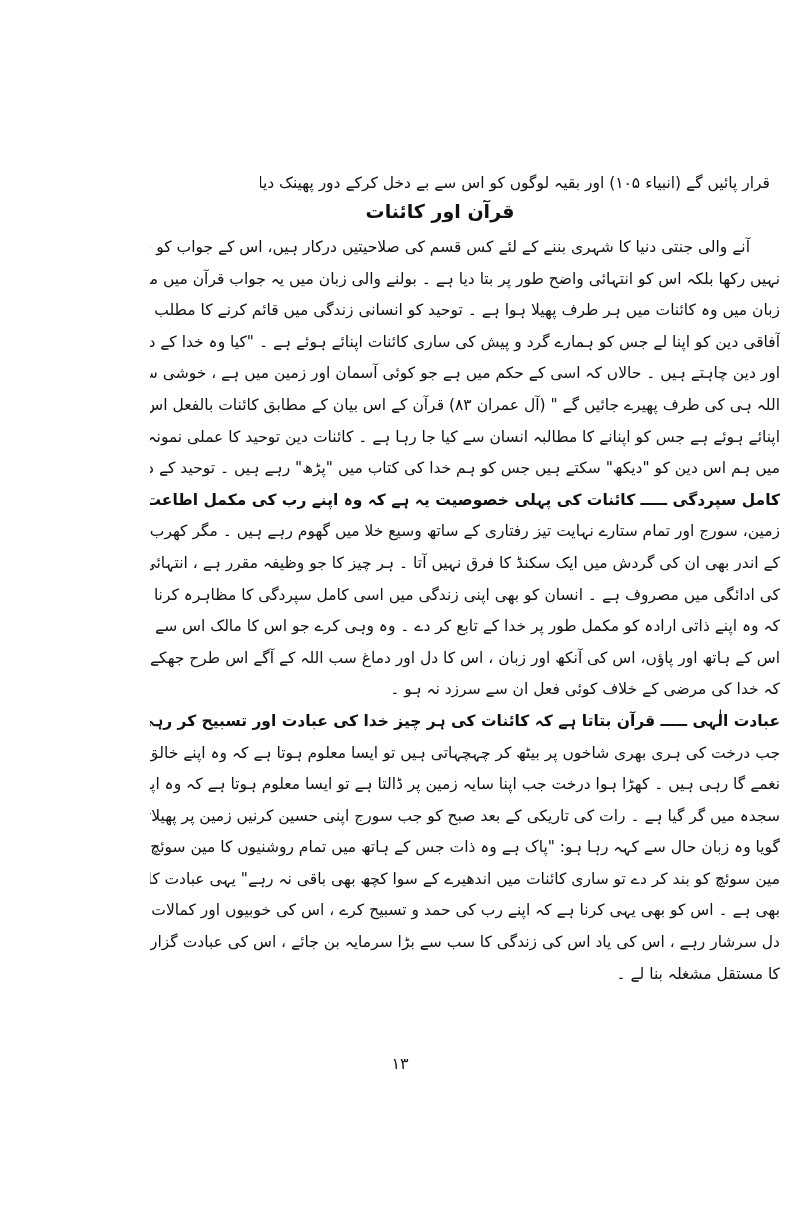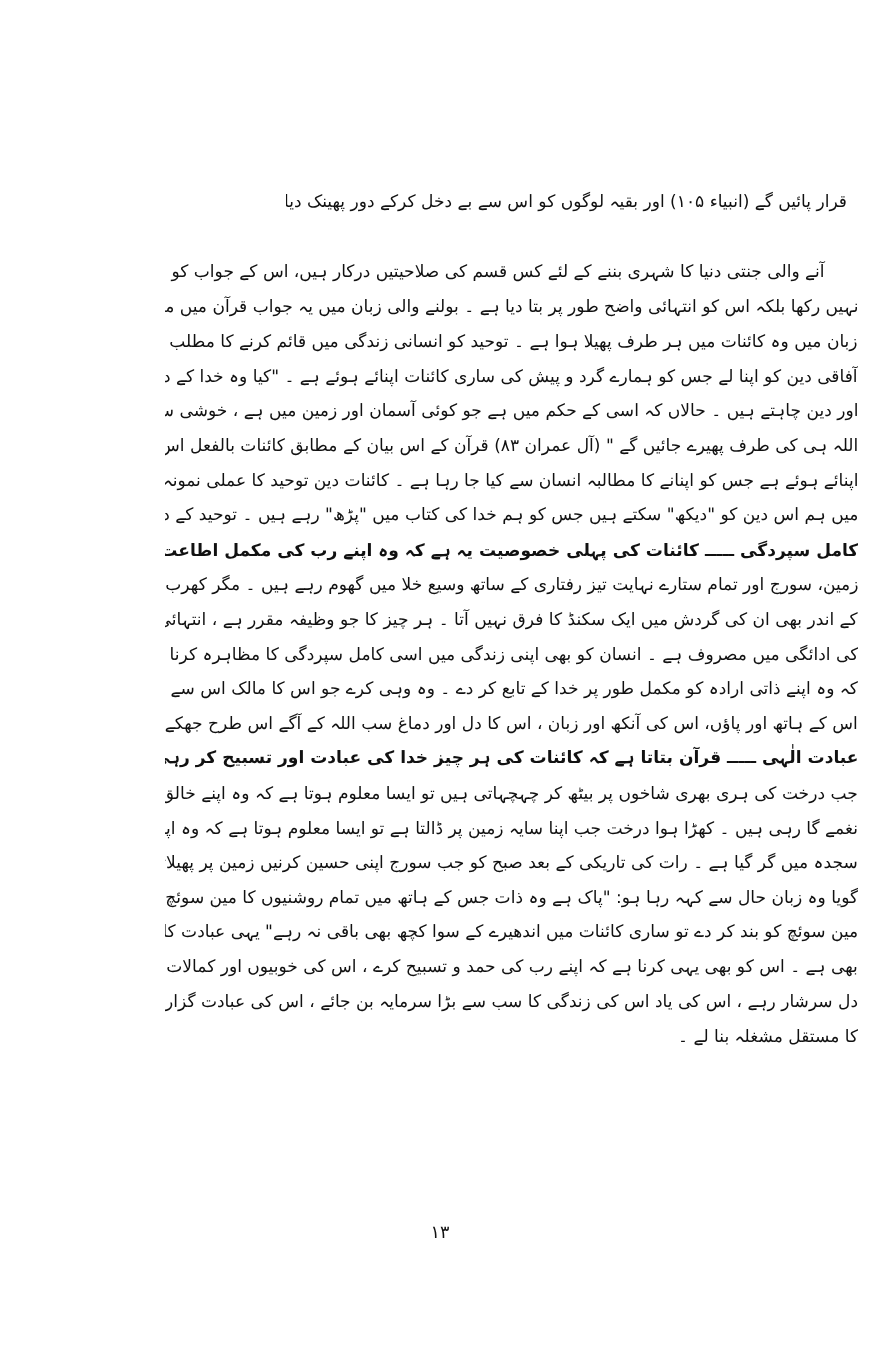--- a/index.html
+++ b/index.html
@@ -7,45 +7,47 @@
          font-family: "DejaVu Sans", sans-serif; color: #111; }
   .page { position: absolute; left: 0; top: 0; width: 797px; height: 1228px; background: #fff; }
   .textblock { position: absolute; left: 150px; width: 630px; direction: rtl; text-align: justify; }
   .line { direction: rtl; font-size: 15.5px; line-height: 31.6px; height: 31.6px;
           white-space: nowrap; overflow: hidden; text-align: justify; text-align-last: justify; }
   .line.short { text-align-last: right; }
   .top-line { position: absolute; top: 168px; left: 260px; width: 510px; direction: rtl;
               font-size: 15.5px; line-height: 30px; white-space: nowrap; overflow: hidden; text-align: right; }
   .heading { position: absolute; top: 196px; left: 330px; width: 220px; text-align: center;
              direction: rtl; font-size: 19px; font-weight: bold; line-height: 30px; }
-  .page-number { position: absolute; top: 1110px; left: 370px; width: 60px; text-align: center;
+  .page-number { position: absolute; top: 1054px; left: 370px; width: 60px; text-align: center;
                  font-size: 16px; direction: rtl; }
   .lead { font-weight: bold; }
 </style>
 </head>
 <body>
 
 <div class="page">
   <div class="top-line">قرار پائیں گے (انبیاء ۱۰۵) اور بقیہ لوگوں کو اس سے بے دخل کرکے دور پھینک دیا جائے گا۔</div>
+  <div class="heading">قرآن اور کائنات</div>
 
   <div class="textblock" style="top:232px;">
     <div class="line" style="padding-right:30px;">آنے والی جنتی دنیا کا شہری بننے کے لئے کس قسم کی صلاحیتیں درکار ہیں، اس کے جواب کو خدا نے مبہم</div>
     <div class="line">نہیں رکھا بلکہ اس کو انتہائی واضح طور پر بتا دیا ہے ۔ بولنے والی زبان میں یہ جواب قرآن میں موجود ہے اور خاموش</div>
     <div class="line">زبان میں وہ کائنات میں ہر طرف پھیلا ہوا ہے ۔ توحید کو انسانی زندگی میں قائم کرنے کا مطلب یہ ہے کہ انسان بھی اسی</div>
     <div class="line">آفاقی دین کو اپنا لے جس کو ہمارے گرد و پیش کی ساری کائنات اپنائے ہوئے ہے ۔ "کیا وہ خدا کے دین کے سوا کوئی</div>
     <div class="line">اور دین چاہتے ہیں ۔ حالاں کہ اسی کے حکم میں ہے جو کوئی آسمان اور زمین میں ہے ، خوشی سے یا ناخوشی سے ۔ اور سب</div>
     <div class="line">اللہ ہی کی طرف پھیرے جائیں گے " (آل عمران ۸۳) قرآن کے اس بیان کے مطابق کائنات بالفعل اس دین توحید کو</div>
     <div class="line">اپنائے ہوئے ہے جس کو اپنانے کا مطالبہ انسان سے کیا جا رہا ہے ۔ کائنات دین توحید کا عملی نمونہ ہے ۔ کائنات</div>
     <div class="line">میں ہم اس دین کو "دیکھ" سکتے ہیں جس کو ہم خدا کی کتاب میں "پڑھ" رہے ہیں ۔ توحید کے دین کو اختیار کرنے کے</div>
     <div class="line lead">کامل سپردگی ـــــ کائنات کی پہلی خصوصیت یہ ہے کہ وہ اپنے رب کی مکمل اطاعت کر رہی ہے (فصلت ۱۲)</div>
     <div class="line">زمین، سورج اور تمام ستارے نہایت تیز رفتاری کے ساتھ وسیع خلا میں گھوم رہے ہیں ۔ مگر کھرب ہا کھرب سال</div>
     <div class="line">کے اندر بھی ان کی گردش میں ایک سکنڈ کا فرق نہیں آتا ۔ ہر چیز کا جو وظیفہ مقرر ہے ، انتہائی صحت کے ساتھ وہ اس</div>
     <div class="line">کی ادائگی میں مصروف ہے ۔ انسان کو بھی اپنی زندگی میں اسی کامل سپردگی کا مظاہرہ کرنا ہے ۔ اس سے یہ مطلوب ہے</div>
     <div class="line">کہ وہ اپنے ذاتی ارادہ کو مکمل طور پر خدا کے تابع کر دے ۔ وہ وہی کرے جو اس کا مالک اس سے چاہتا ہے ۔</div>
     <div class="line">اس کے ہاتھ اور پاؤں، اس کی آنکھ اور زبان ، اس کا دل اور دماغ سب اللہ کے آگے اس طرح جھکے ہوئے ہوں</div>
+    <div class="line short">کہ خدا کی مرضی کے خلاف کوئی فعل ان سے سرزد نہ ہو ۔</div>
     <div class="line lead">عبادت الٰہی ـــــ قرآن بتاتا ہے کہ کائنات کی ہر چیز خدا کی عبادت اور تسبیح کر رہی ہے (نور ۴۱) چڑیاں</div>
     <div class="line">جب درخت کی ہری بھری شاخوں پر بیٹھ کر چہچہاتی ہیں تو ایسا معلوم ہوتا ہے کہ وہ اپنے خالق اور رب کی تعریف کے</div>
     <div class="line">نغمے گا رہی ہیں ۔ کھڑا ہوا درخت جب اپنا سایہ زمین پر ڈالتا ہے تو ایسا معلوم ہوتا ہے کہ وہ اپنے پیدا کرنے والے کے سامنے</div>
     <div class="line">سجدہ میں گر گیا ہے ۔ رات کی تاریکی کے بعد صبح کو جب سورج اپنی حسین کرنیں زمین پر پھیلاتا ہے تو ایسا معلوم ہوتا ہے</div>
     <div class="line">گویا وہ زبان حال سے کہہ رہا ہو: "پاک ہے وہ ذات جس کے ہاتھ میں تمام روشنیوں کا مین سوئچ ہے ۔ اگر وہ اس</div>
     <div class="line">مین سوئچ کو بند کر دے تو ساری کائنات میں اندھیرے کے سوا کچھ بھی باقی نہ رہے" یہی عبادت کا مطالبہ انسان سے</div>
     <div class="line">بھی ہے ۔ اس کو بھی یہی کرنا ہے کہ اپنے رب کی حمد و تسبیح کرے ، اس کی خوبیوں اور کمالات کے احساس سے اس کا</div>
     <div class="line">دل سرشار رہے ، اس کی یاد اس کی زندگی کا سب سے بڑا سرمایہ بن جائے ، اس کی عبادت گزاری کو وہ اپنی زندگی</div>
     <div class="line short">کا مستقل مشغلہ بنا لے ۔</div>
   </div>

